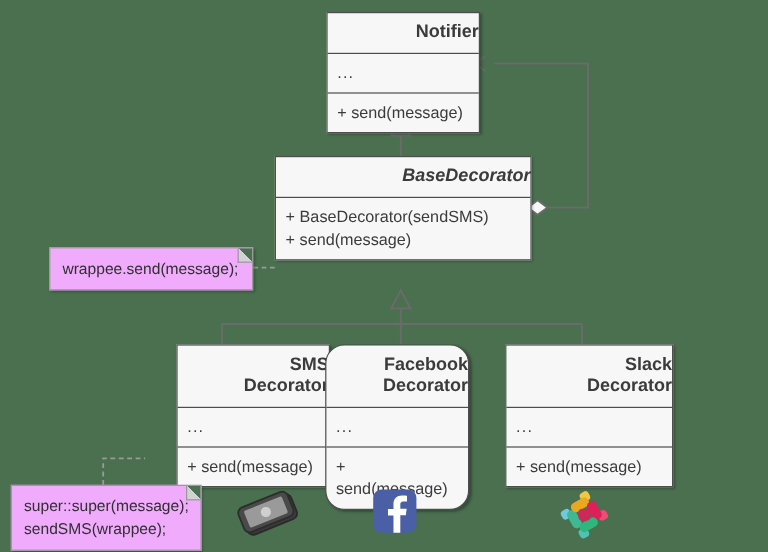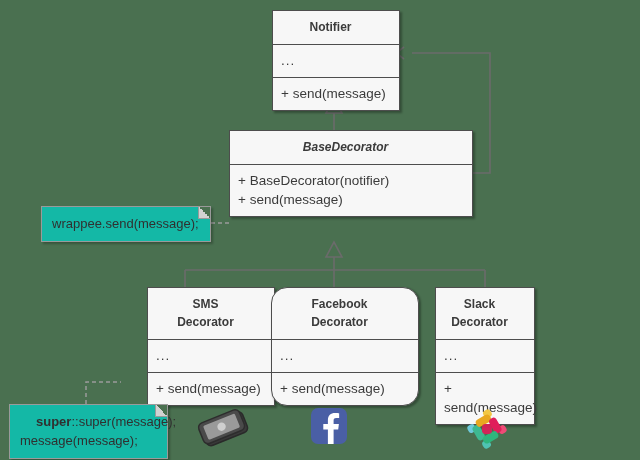--- a/index.html
+++ b/index.html
@@ -38,64 +38,63 @@
   }
   .uml-row {
     box-sizing: border-box;
     border-bottom: 1.6px solid #4d4d4d;
     color: #3b3b3b;
   }
   .uml-row:last-child {
     border-bottom: none;
   }
   .uml-title {
-    text-align: center;
+    text-align: right;
     font-weight: bold;
-    font-size: 12px;
+    font-size: 15px;
     line-height: 18px;
-    padding: 7px 17px 8px 6px;
+    padding: 7px 0 8px 6px;
   }
   .uml-title.italic {
     font-style: italic;
   }
   .uml-attrs, .uml-ops {
     font-size: 13.5px;
     line-height: 19px;
     padding: 6px 8px 7px 8px;
     text-align: left;
   }
   .uml-attrs .dots {
     letter-spacing: 1px;
   }
 
   
   .uml-note {
     position: absolute;
     box-sizing: border-box;
-    background: #14b8a6;
+    background: #f0abfc;
     border: 1.4px solid #9a9a9a;
     color: #303030;
     font-size: 13px;
     line-height: 19px;
     padding: 7px 10px 8px 10px;
     box-shadow: 1.5px 1.5px 2px rgba(0,0,0,0.25);
   }
   .uml-note .fold {
     position: absolute;
     top: 0;
     right: 0;
     width: 11px;
     height: 11px;
     background: linear-gradient(225deg, #4a7050 0 50%, #d2d2d2 50% 100%);
     border-left: 1px solid #9a9a9a;
     border-bottom: 1px solid #9a9a9a;
   }
   .uml-note b {
-    font-weight: bold;
-    margin-left: 16px;
+    font-weight: normal;
   }
 
   
   .icon-badge {
     position: absolute;
   }
 </style>
 </head>
 <body>
 
@@ -136,72 +135,72 @@
   </svg>
 
   <div class="uml-class" style="left:272px; top:10px; width:128px;">
     <div class="uml-row uml-title">Notifier</div>
     <div class="uml-row uml-attrs">
       <span class="dots">...</span>
     </div>
     <div class="uml-row uml-ops">+ send(message)</div>
   </div>
 
-  <div class="uml-class" style="left:229px; top:130px; width:244px;">
+  <div class="uml-class" style="left:229px; top:130px; width:214px;">
     <div class="uml-row uml-title italic">BaseDecorator</div>
     <div class="uml-row uml-ops">
-      <div>+ BaseDecorator(notifier)</div>
+      <div>+ BaseDecorator(sendSMS)</div>
       <div>+ send(message)</div>
     </div>
   </div>
 
   <div class="uml-class" style="left:121px; top:287px; width:128px;margin-left:26px;">
     <div class="uml-row uml-title">
       <div>SMS</div>
       <div>Decorator</div>
     </div>
     <div class="uml-row uml-attrs">
       <span class="dots">...</span>
     </div>
     <div class="uml-row uml-ops">+ send(message)</div>
   </div>
 
-  <div class="uml-class" style="left:271px; top:287px; width:148px;border-radius:16px;">
+  <div class="uml-class" style="left:271px; top:287px; width:120px;border-radius:16px;">
     <div class="uml-row uml-title">
       <div>Facebook</div>
       <div>Decorator</div>
     </div>
     <div class="uml-row uml-attrs">
       <span class="dots">...</span>
     </div>
     <div class="uml-row uml-ops">+ send(message)</div>
   </div>
 
-  <div class="uml-class" style="left:435px; top:287px; width:100px;">
+  <div class="uml-class" style="left:421px; top:287px; width:140px;">
     <div class="uml-row uml-title">
       <div>Slack</div>
       <div>Decorator</div>
     </div>
     <div class="uml-row uml-attrs">
       <span class="dots">...</span>
     </div>
     <div class="uml-row uml-ops">+ send(message)</div>
   </div>
 
   <div class="uml-note" style="left:41px; top:206px; width:170px;">
     <span class="fold"></span>
     <span>wrappee.send(message);</span>
   </div>
 
   <div class="uml-note" style="left:9px; top:404px; width:159px;">
     <span class="fold"></span>
     <div>
       <b>super</b><span>::super(message);</span>
     </div>
-    <div>message(message);</div>
+    <div>sendSMS(wrappee);</div>
   </div>
 
   <div class="icon-badge" style="left:193px; top:406px; width:62px; height:48px;">
     <svg width="62" height="48" viewBox="0 0 62 48">
       <g transform="rotate(-22 31 24)">
         <rect x="10" y="12" width="44" height="22" rx="5" ry="5" fill="#3a3a3a" stroke="#2a2a2a" stroke-width="1.5"></rect>
         <rect x="8" y="9" width="44" height="22" rx="5" ry="5" fill="#4a4a4a" stroke="#2d2d2d" stroke-width="1.5"></rect>
         <rect x="13" y="12.5" width="34" height="15" rx="1.5" ry="1.5" fill="#9a9a9a"></rect>
         <circle cx="30" cy="20" r="4.2" fill="#d8d8d8" opacity="0.85"></circle>
       </g>

